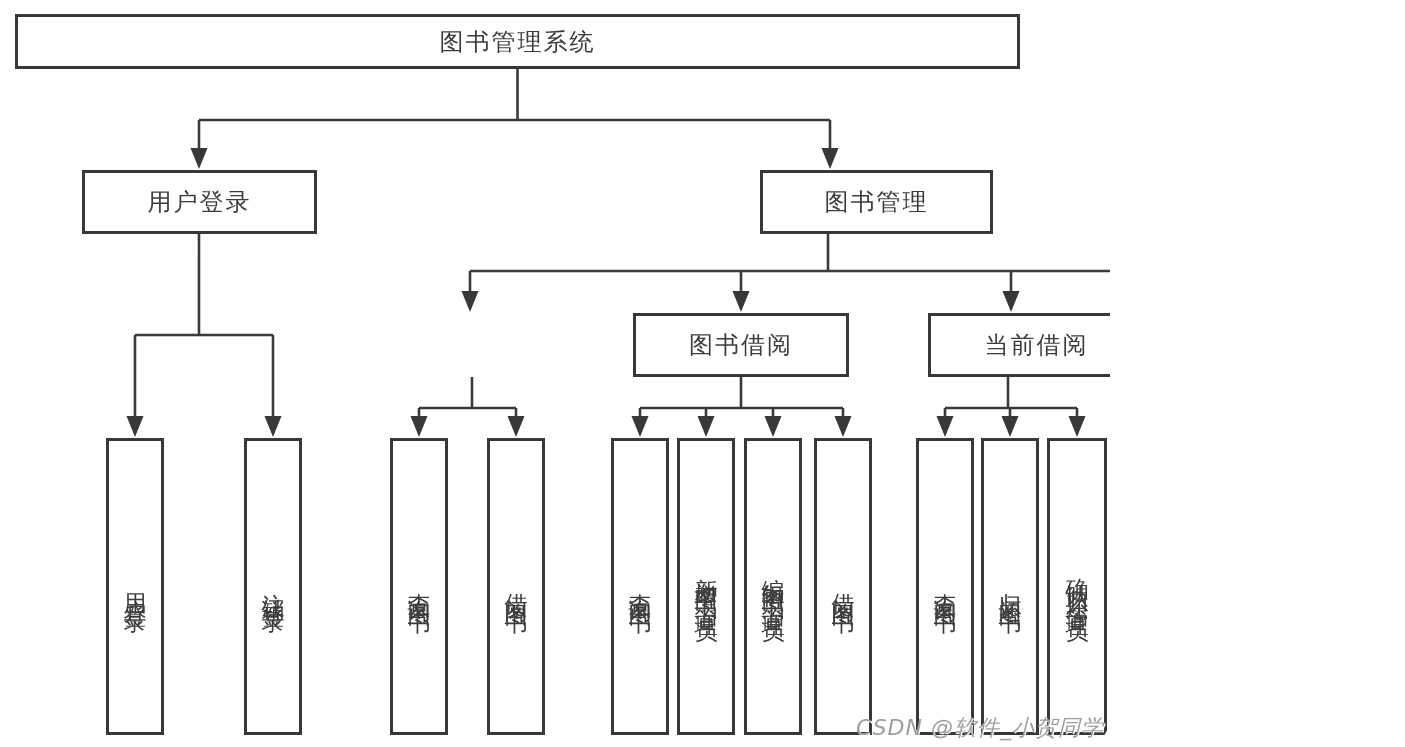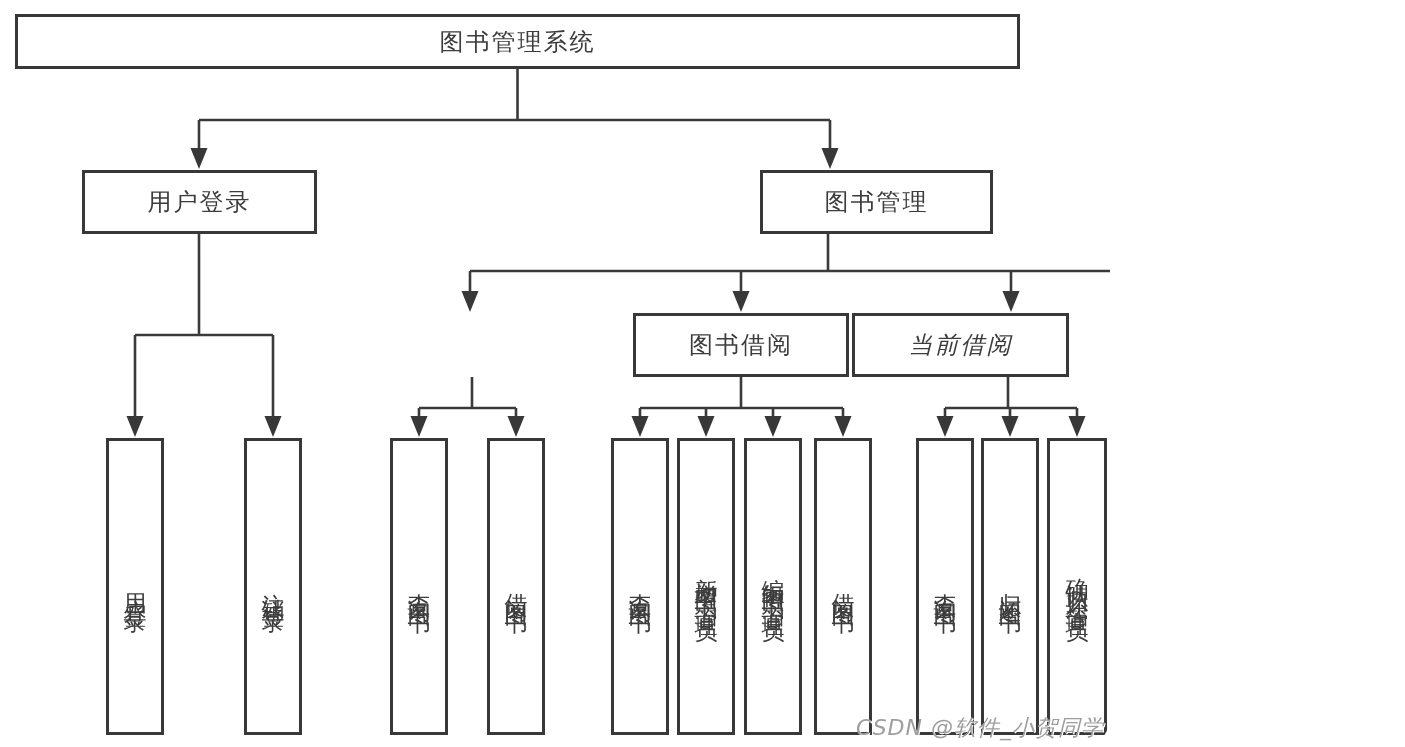--- a/index.html
+++ b/index.html
@@ -117,21 +117,21 @@
   <div class="node" style="left:82px; top:170px; width:235px; height:64px;">
     <span>用户登录</span>
   </div>
   <div class="node" style="left:712px; top:170px; width:233px; height:64px;margin-left:48px;">
     <span>图书管理</span>
   </div>
 
   <div class="node" style="left:633px; top:313px; width:216px; height:64px;">
     <span>图书借阅</span>
   </div>
-  <div class="node" style="left:852px; top:313px; width:217px; height:64px;font-style:italic;">
+  <div class="node" style="left:928px; top:313px; width:217px; height:64px;">
     <span>当前借阅</span>
   </div>
 
   <div class="node leaf" style="left:106px;">
     <span class="vtext">用户登录</span>
   </div>
   <div class="node leaf" style="left:244px;">
     <span class="vtext">注销登录</span>
   </div>
 

